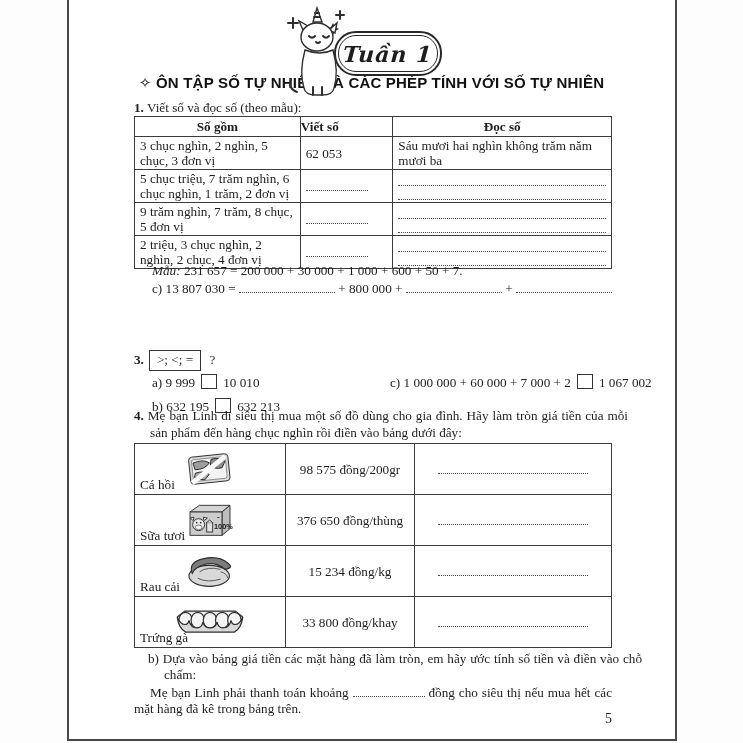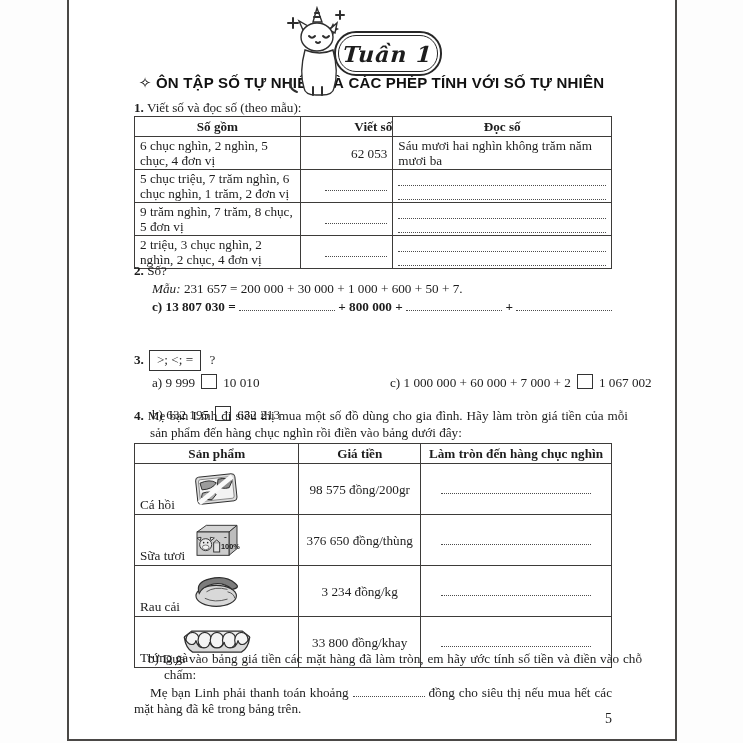--- a/index.html
+++ b/index.html
@@ -38,25 +38,25 @@
   .dotted{display:inline-block;border-bottom:1.6px dotted #4c4c4c;height:12px;vertical-align:baseline;}
   .dl{display:block;border-bottom:1.6px dotted #4c4c4c;height:13px;}
   .sqbox{
     display:inline-block;width:14px;height:13px;border:1.3px solid #333;
     vertical-align:-2px;margin:0 6px;background:#fff;
   }
   table{border-collapse:collapse;width:478px;table-layout:fixed;}
   td,th{border:1.5px solid #3d3b39;padding:1px 5px;font-size:13.2px;line-height:15px;vertical-align:middle;}
   th{font-weight:bold;text-align:center;padding:2px 0;}
   
-  #t1 .c1{width:162px;} #t1 .c2{width:90px;text-align:right;} #t1 .c3{width:214px;}
+  #t1 .c1{width:162px;} #t1 .c2{width:90px;text-align:left;} #t1 .c3{width:214px;}
   #t1 td{height:30px;}
   
   .eq-line{white-space:nowrap;}
-  .s3-grid{display:grid;grid-template-columns:238px 1fr;row-gap:14px;margin-top:3px;padding-left:18px;white-space:nowrap;}
+  .s3-grid{display:grid;grid-template-columns:238px 1fr;row-gap:6px;margin-top:3px;padding-left:18px;white-space:nowrap;}
   .symbox{display:inline-block;border:1.2px solid #333;padding:0 7px 1px 7px;margin:0 5px;}
   
   .hang{padding-left:16px;text-indent:-16px;text-align:justify;}
   #t2 .c1{width:160px;} #t2 .c2{width:118px;text-align:center;} #t2 .c3{width:186px;text-align:center;}
   #t2 td{height:46px;text-align:center;}
   .prod-cell{position:relative;padding:2px 4px;}
   .prod-cell svg{display:block;margin:0 auto;}
   .prod-name{position:absolute;left:5px;bottom:2px;font-size:13.2px;}
   .round-dots{display:inline-block;width:150px;border-bottom:1.6px dotted #4c4c4c;height:12px;}
   .pagenum{position:absolute;right:0;top:0;font-size:14px;}
@@ -98,21 +98,21 @@
 
 <div class="blk" style="top:116px;">
 <table id="t1">
   <tbody>
         <tr>
     <th class="c1">Số gồm</th>
     <th class="c2">Viết số</th>
     <th class="c3">Đọc số</th>
   </tr>
   <tr>
-    <td>6 chục nghìn, 2 nghìn, 5 chục, 4 đơn vị</td>
+    <td>3 chục nghìn, 2 nghìn, 5 chục, 3 đơn vị</td>
     <td class="c2">62 053</td>
     <td>Sáu mươi hai nghìn không trăm năm mươi ba</td>
   </tr>
   <tr>
     <td>5 chục triệu, 7 trăm nghìn, 6 chục nghìn, 1 trăm, 2 đơn vị</td>
     <td class="c2"><span class="dotted" style="width:62px;"></span></td>
     <td>
             <span class="dl"></span>
             <span class="dl"></span>
           </td>
@@ -131,44 +131,38 @@
     <td>
             <span class="dl"></span>
             <span class="dl"></span>
           </td>
   </tr>
 </tbody>
     </table>
 </div>
 
 <div class="blk" style="top:262px;">
-  <div><span class="num">2.</span><span> Số?</span></div>
   <div style="padding-left:18px;"><i>Mẫu:</i><span> 231 657 = 200 000 + 30 000 + 1 000 + 600 + 50 + 7.</span></div>
-  <div class="eq-line" style="padding-left:18px;font-weight:bold;"><span>c) 13 807 030 = </span><span class="dotted" style="width:96px;"></span><span> + 800 000 + </span><span class="dotted" style="width:96px;"></span><span> + </span><span class="dotted" style="width:96px;"></span></div>
+  <div class="eq-line" style="padding-left:18px;"><span>c) 13 807 030 = </span><span class="dotted" style="width:96px;"></span><span> + 800 000 + </span><span class="dotted" style="width:96px;"></span><span> + </span><span class="dotted" style="width:96px;"></span></div>
 </div>
 
 <div class="blk" style="top:350px;">
   <div><span class="num">3.</span><span class="symbox">&gt;; &lt;; =</span><span> ?</span></div>
   <div class="s3-grid">
     <div><span>a) 9 999</span><span class="sqbox"></span><span>10 010</span></div>
     <div><span>c) 1 000 000 + 60 000 + 7 000 + 2</span><span class="sqbox"></span><span>1 067 002</span></div>
     <div><span>b) 632 195</span><span class="sqbox"></span><span>632 213</span></div>
   </div>
 </div>
 
 <div class="blk hang" style="top:407px;line-height:17px;"><span class="num">4.</span><span> Mẹ bạn Linh đi siêu thị mua một số đồ dùng cho gia đình. Hãy làm tròn giá tiền của mỗi sản phẩm đến hàng chục nghìn rồi điền vào bảng dưới đây:</span></div>
 
 <div class="blk" style="top:443px;">
 <table id="t2">
   <tbody>
-        <tr>
-    <th class="c1">Sản phẩm</th>
-    <th class="c2">Giá tiền</th>
-    <th class="c3">Làm tròn đến hàng chục nghìn</th>
-  </tr>
   <tr>
     <td class="prod-cell">
       <svg width="70" height="34" viewBox="0 0 70 50">
         <g transform="rotate(-6 34 25)">
           <rect x="5" y="5" width="58" height="40" rx="5" fill="#dcdcdc" class="fl"></rect>
           <rect x="9" y="9" width="50" height="32" rx="3" fill="#f3f3f3" stroke="#666" stroke-width="1"></rect>
           <path d="M11 14 q15 -5 24 2 q-7 9 -22 8 z" fill="#9c9c9c" class="fl"></path>
           <path d="M38 11 q13 -2 20 5 l-5 9 q-11 2 -17 -5 z" fill="#8d8d8d" class="fl"></path>
           <path d="M13 29 q13 -3 20 4 l-7 7 q-9 0 -15 -5 z" fill="#a9a9a9" class="fl"></path>
           <path d="M7 43 L59 9" stroke="#fafafa" stroke-width="7"></path>
@@ -203,21 +197,21 @@
   <tr>
     <td class="prod-cell">
       <svg width="62" height="34" viewBox="0 0 62 42">
         <ellipse cx="30" cy="27" rx="25" ry="13" fill="#d8d8d8" class="fl"></ellipse>
         <path d="M9 24 Q4 10 22 6 Q42 1 54 12 Q60 17 50 19 Q38 9 24 13 Q13 16 9 24 z" fill="#7c7c7c" class="fl"></path>
         <path d="M18 22 q10 -7 26 -3 M16 30 q12 6 28 1" stroke="#555" stroke-width="1.2" fill="none"></path>
         <path d="M44 22 q8 2 9 8" stroke="#555" stroke-width="1.2" fill="none"></path>
       </svg>
       <span class="prod-name">Rau cải</span>
     </td>
-    <td class="c2">3 234 đồng/kg</td>
+    <td class="c2">15 234 đồng/kg</td>
     <td class="c3"><span class="round-dots"></span></td>
   </tr>
   <tr>
     <td class="prod-cell">
       <svg width="84" height="32" viewBox="0 0 84 38">
         <path d="M3 13 L12 6 H72 L81 13" fill="#ececec" class="fl"></path>
         <ellipse cx="13" cy="17" rx="8" ry="9.5" fill="#f4f4f4" class="fl"></ellipse>
         <ellipse cx="27.5" cy="17" rx="8" ry="9.5" fill="#f4f4f4" class="fl"></ellipse>
         <ellipse cx="42" cy="17" rx="8" ry="9.5" fill="#f4f4f4" class="fl"></ellipse>
         <ellipse cx="56.5" cy="17" rx="8" ry="9.5" fill="#f4f4f4" class="fl"></ellipse>

